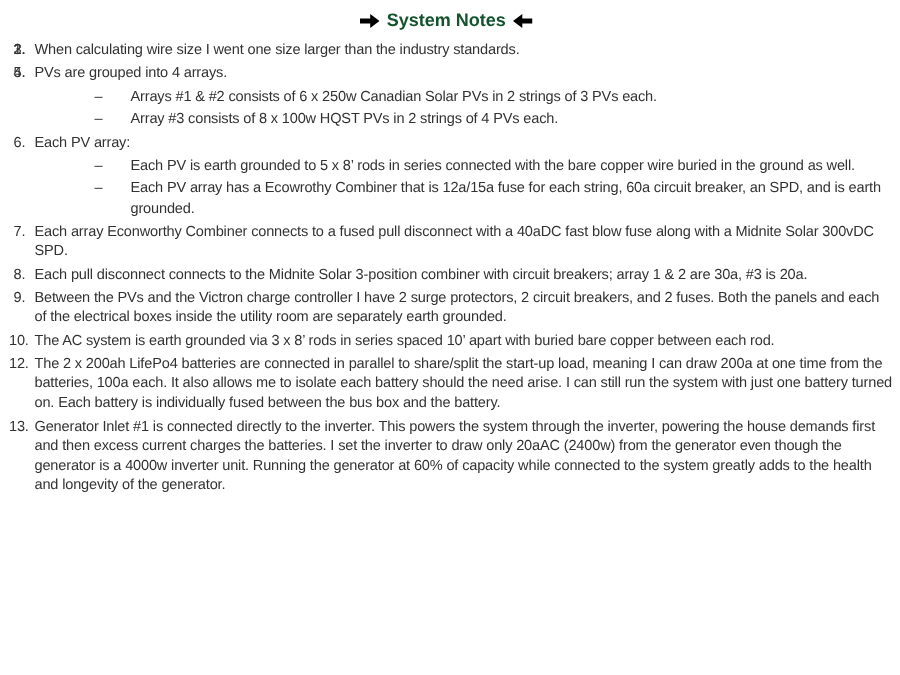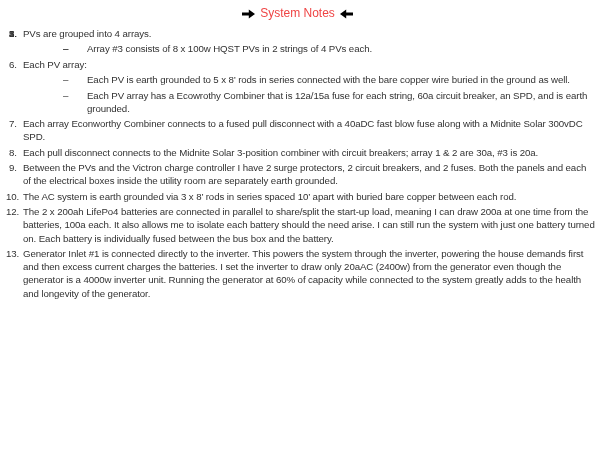--- a/index.html
+++ b/index.html
@@ -5,22 +5,22 @@
   html,body{margin:0;padding:0;background:#fff;}
   .page{
     width:600px;height:450px;box-sizing:border-box;
     background:#ffffff;overflow:hidden;
     font-family:"Liberation Sans",sans-serif;
     font-size:9.7px;line-height:13.2px;letter-spacing:-0.1px;
     color:#323232;
     padding:5px 5px 0 0;
   }
   .title{
-    text-align:center;font-weight:normal;font-size:12px;line-height:15px;
-    color:#ef4444;letter-spacing:0;margin:1px 0 6px 0;
+    text-align:center;font-weight:bold;font-size:12px;line-height:15px;
+    color:#14532d;letter-spacing:0;margin:1px 0 6px 0;
     display:flex;align-items:center;justify-content:center;gap:5px;
   }
   .title svg{display:block;}
   ol.notes{list-style:none;margin:0;padding:0;}
   li.note{position:relative;padding-left:23px;margin-bottom:2.2px;}
   li.note .num{position:absolute;left:9px;top:0;}
   li.note.dd .num{left:6px;}
   .sub{position:relative;padding-left:64px;margin-top:2.2px;}
   .sub .dash{position:absolute;left:40px;top:0;}
 </style>
@@ -43,31 +43,31 @@
 
     <li class="note">
       <span class="num">1.</span>
     </li>
 
     <li class="note">
       <span class="num">2.</span>
     </li>
 
     <li class="note">
-      <span class="num">3.</span>
+      <span class="num">3.</span><span>When calculating wire size I went one size larger than the industry standards.</span>
     </li>
 
     <li class="note">
       <span class="num">4.</span>
     </li>
 
     <li class="note">
       <span class="num">5.</span><span>PVs are grouped into 4 arrays.</span>
       <div class="sub">
-        <span class="dash">–</span>
+        <span class="dash">–</span><span>Arrays #1 &amp; #2 consists of 6 x 250w Canadian Solar PVs in 2 strings of 3 PVs each.</span>
       </div>
       <div class="sub">
         <span class="dash">–</span><span>Array #3 consists of 8 x 100w HQST PVs in 2 strings of 4 PVs each.</span>
       </div>
     </li>
 
     <li class="note">
       <span class="num">6.</span><span>Each PV array:</span>
       <div class="sub">
         <span class="dash">–</span><span>Each PV is earth grounded to 5 x 8’ rods in series connected with the bare copper wire buried in the ground as well.</span>

